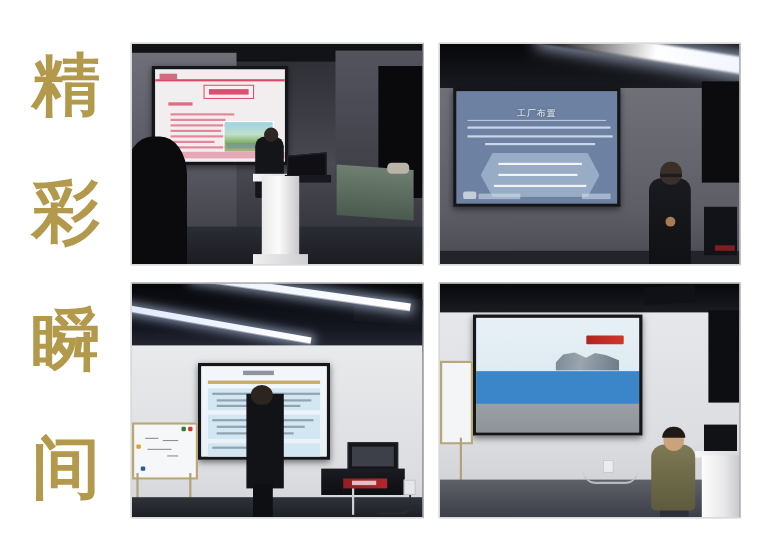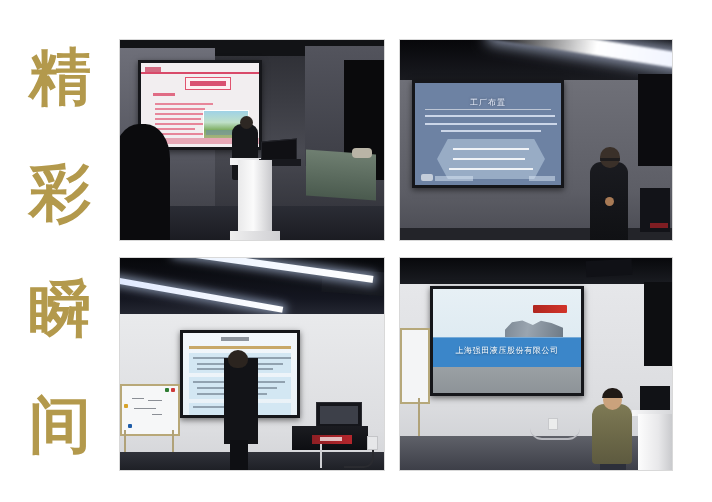--- a/index.html
+++ b/index.html
@@ -400,21 +400,20 @@
         <div class="ceiling"></div>
         <div class="vent"></div>
         <div class="wall"></div>
         <div class="dark-r"></div>
 
         <div class="screen-frame">
           <div class="slide">
             <div class="sl-logo"></div>
             <div class="sl-prod"></div>
             <div class="sl-band"></div>
-            <div class="sl-co">上海强田液压股份有限公司</div>
           </div>
         </div>
 
         <div class="wb"></div>
         <div class="wb-dots"></div>
         <div class="wb-leg"></div>
 
         <div class="floor"></div>
         <div class="outlet"></div>
         <div class="cord"></div>

